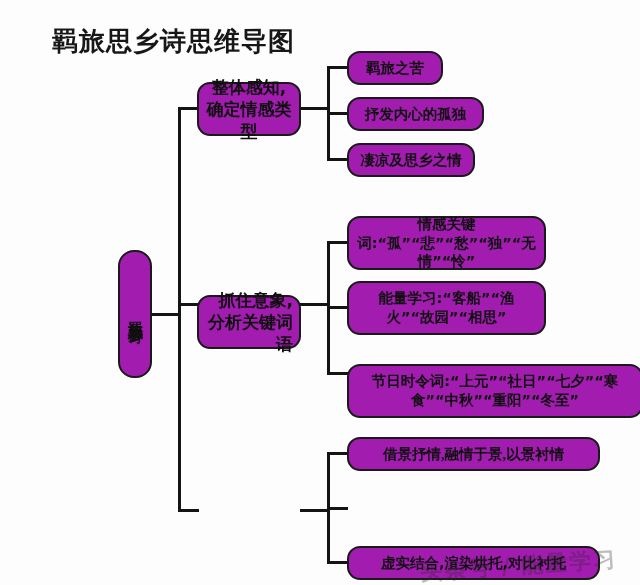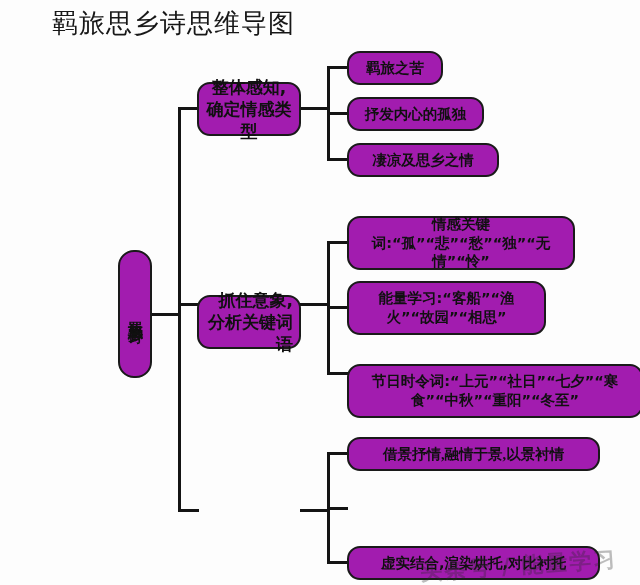--- a/index.html
+++ b/index.html
@@ -14,23 +14,23 @@
     background: #fdfdfd;
     overflow: hidden;
     font-family: "DejaVu Sans", "Liberation Sans", sans-serif;
     color: #111111;
   }
 
   
   #title {
     position: absolute;
     left: 52px;
-    top: 6px;
+    top: 24px;
     font-size: 26px;
-    font-weight: normal;
+    font-weight: bold;
     letter-spacing: 1px;
     color: #171717;
     white-space: nowrap;
   }
 
   
   .node {
     position: absolute;
     box-sizing: border-box;
     border: 2px solid #1a1a1a;
@@ -73,24 +73,24 @@
   #branch-3 { top: 483px; }
 
   
   .leaf {
     font-size: 14.5px;
   }
 
   
   #leaf-1-1 { left: 347px; top: 51px;  width: 96px;  height: 34px; }
   #leaf-1-2 { left: 347px; top: 97px;  width: 137px; height: 34px; }
-  #leaf-1-3 { left: 347px; top: 143px; width: 152px; height: 34px; }
+  #leaf-1-3 { left: 347px; top: 143px; width: 128px; height: 34px; }
 
   
-  #leaf-2-1 { left: 347px; top: 216px; width: 228px; height: 54px; }
+  #leaf-2-1 { left: 347px; top: 216px; width: 199px; height: 54px; }
   #leaf-2-2 { left: 347px; top: 281px; width: 199px; height: 54px; }
   #leaf-2-3 { left: 347px; top: 364px; width: 296px; height: 54px; }
 
   
   #leaf-3-1 { left: 347px; top: 437px; width: 253px; height: 34px; font-family: Liberation Serif, serif; }
   #leaf-3-2 { left: 347px; top: 492px; width: 195px; height: 34px; }
   #leaf-3-3 { left: 347px; top: 546px; width: 253px; height: 34px; }
 
   
   .conn {

